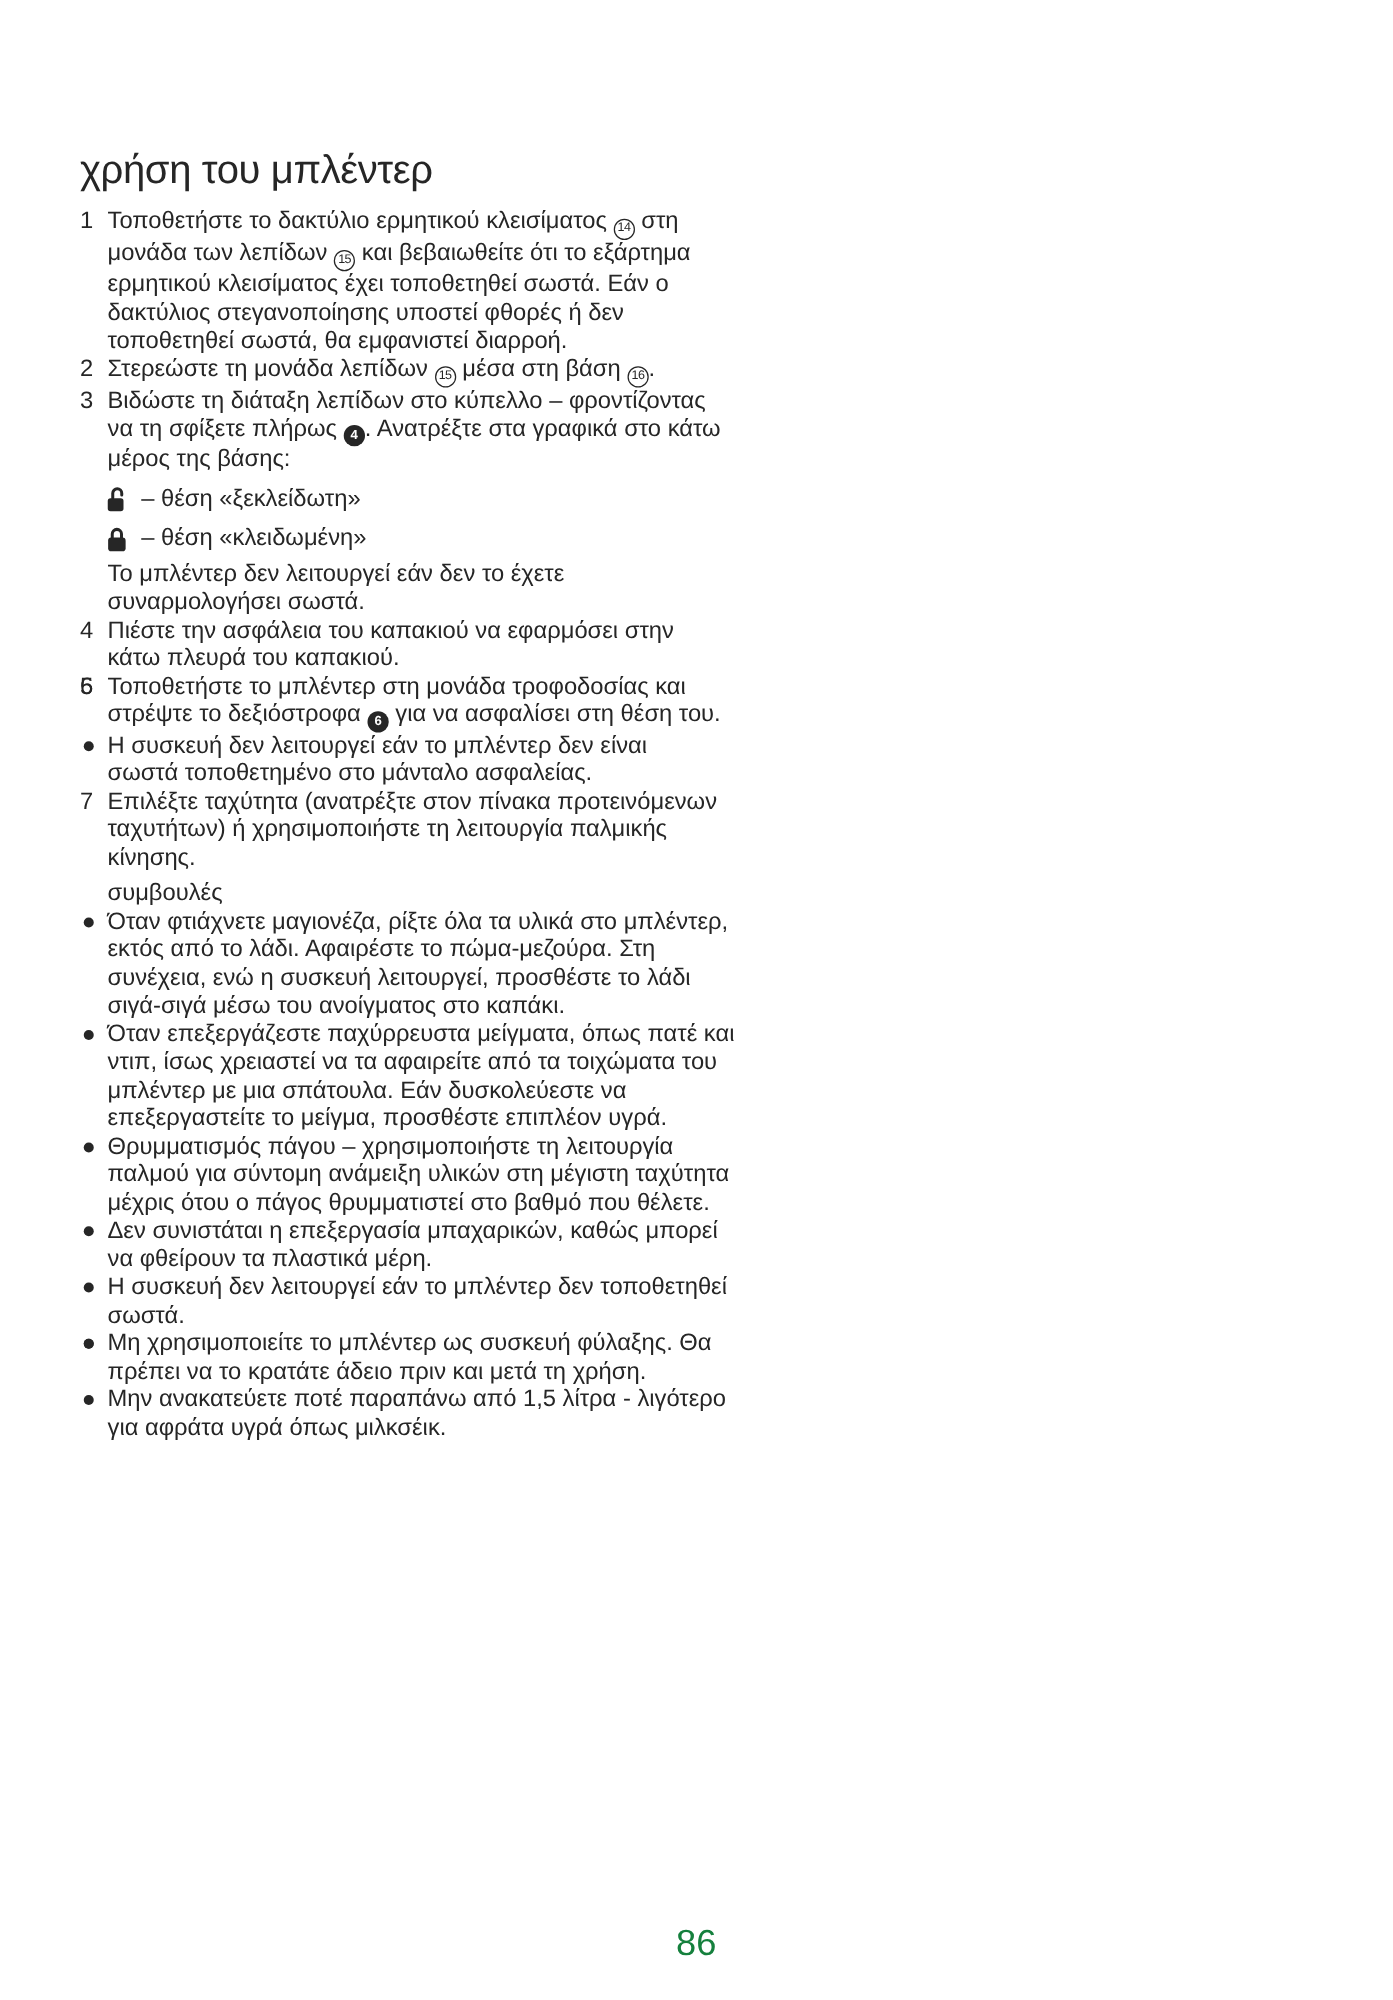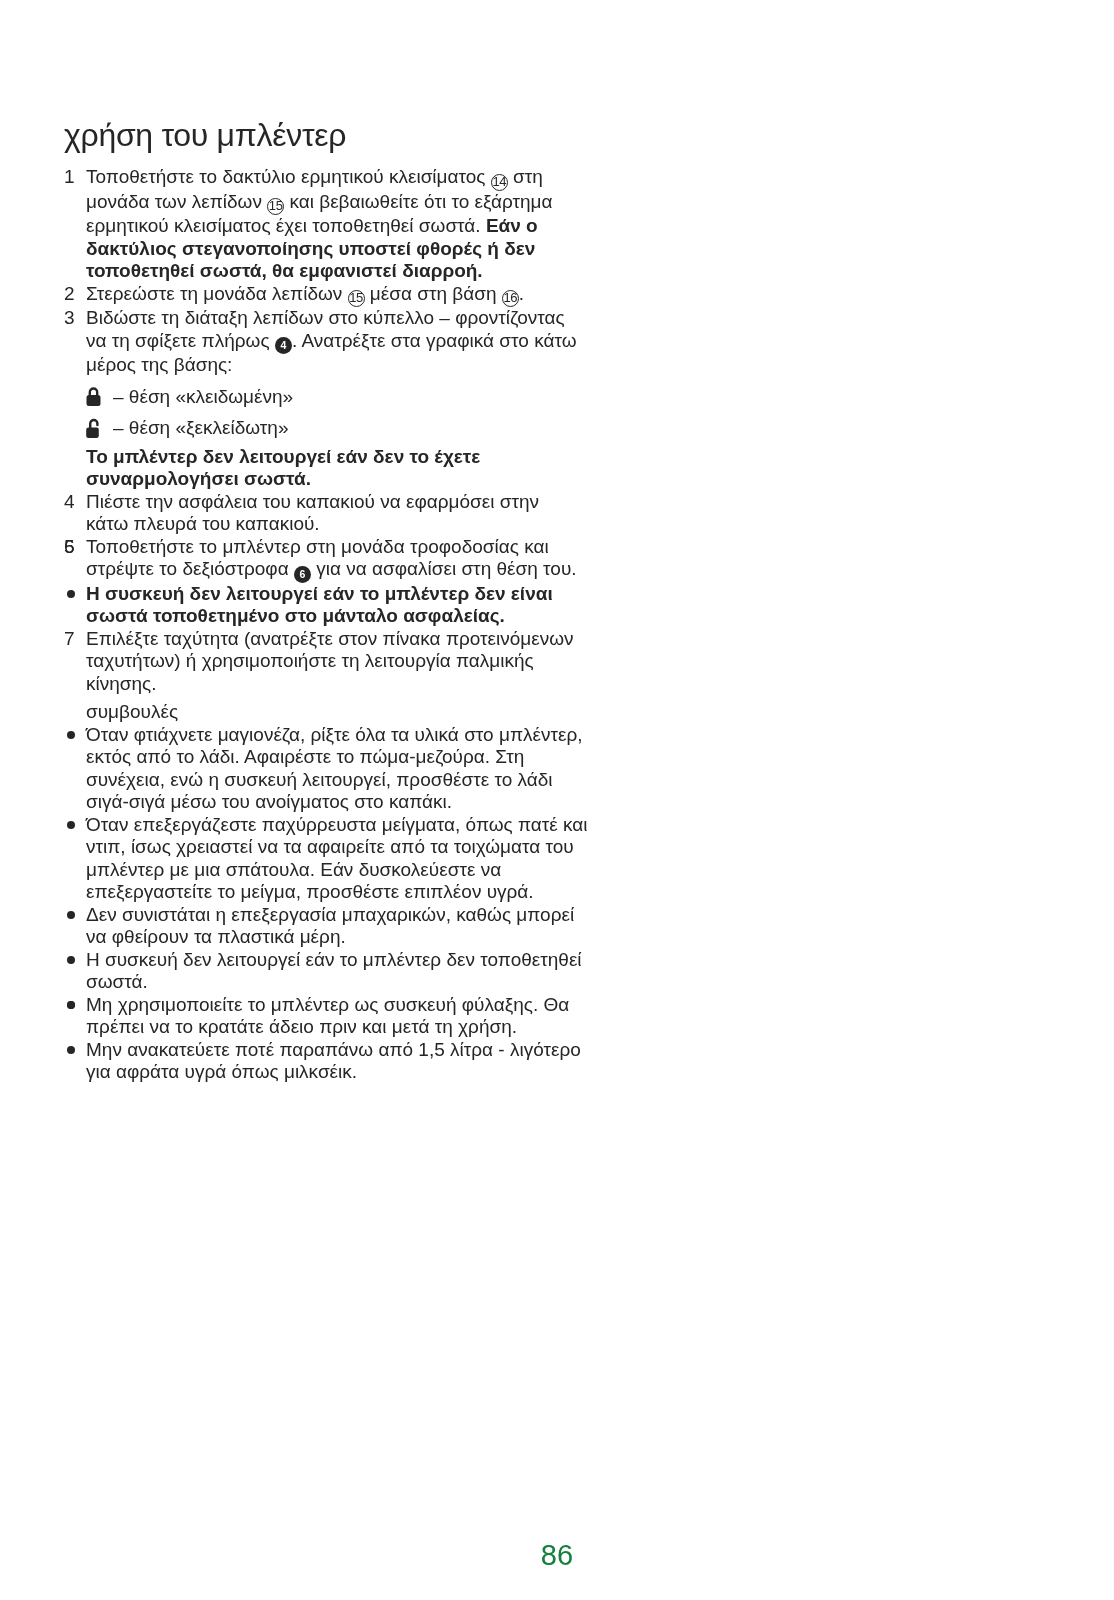--- a/index.html
+++ b/index.html
@@ -52,29 +52,29 @@
     font-weight:400;
     margin-top:6px;
   }
   .lock-line{
     display:flex;
     align-items:center;
     margin-top:9px;
     padding-left:21px;
   }
   .lock-text{margin-left:11px;}
-  b{font-weight:700;}
+  b{font-weight:400;}
   .circled{
     box-sizing:border-box;
     display:inline-block;
     width:17px;
     height:17px;
     border:1.3px solid #262626;
     border-radius:50%;
-    font-size:13px;
+    font-size:10px;
     line-height:14px;
     text-align:center;
     vertical-align:-2.5px;
     letter-spacing:-0.4px;
     font-weight:400;
     white-space:normal;
   }
   .filledc{
     display:inline-block;
     width:17px;
@@ -110,31 +110,31 @@
 μονάδα των λεπίδων <span class="circled">15</span> και βεβαιωθείτε ότι το εξάρτημα
 ερμητικού κλεισίματος έχει τοποθετηθεί σωστά. </span><b>Εάν ο
 δακτύλιος στεγανοποίησης υποστεί φθορές ή δεν
 τοποθετηθεί σωστά, θα εμφανιστεί διαρροή.</b></div>
       <div class="block"><span class="marker-num">2</span><span>Στερεώστε τη μονάδα λεπίδων <span class="circled">15</span> μέσα στη βάση <span class="circled">16</span>.</span></div>
       <div class="block"><span class="marker-num">3</span><span>Βιδώστε τη διάταξη λεπίδων στο κύπελλο – φροντίζοντας
 να τη σφίξετε πλήρως <span class="filledc">4</span>. Ανατρέξτε στα γραφικά στο κάτω
 μέρος της βάσης:</span></div>
       <div class="lock-line">
         <svg width="17" height="21" viewBox="0 0 17 21" xmlns="http://www.w3.org/2000/svg">
+    <path d="M5.2 9.5 V5.6 a3.6 3.6 0 0 1 7.2 0 V7" fill="none" stroke="#262626" stroke-width="2.4" stroke-linecap="round"></path>
+    <rect x="1.2" y="9.5" width="12.6" height="10.5" rx="2.2" fill="#262626"></rect>
+  </svg>
+        <span class="lock-text">– θέση «ξεκλείδωτη»</span>
+      </div>
+      <div class="lock-line">
+        <svg width="17" height="21" viewBox="0 0 17 21" xmlns="http://www.w3.org/2000/svg">
     <path d="M4.8 9.5 V6.2 a3.7 3.7 0 0 1 7.4 0 V9.5" fill="none" stroke="#262626" stroke-width="2.4" stroke-linecap="round"></path>
     <rect x="1.5" y="9" width="14" height="11" rx="2.5" fill="#262626"></rect>
   </svg>
         <span class="lock-text">– θέση «κλειδωμένη»</span>
-      </div>
-      <div class="lock-line">
-        <svg width="17" height="21" viewBox="0 0 17 21" xmlns="http://www.w3.org/2000/svg">
-    <path d="M5.2 9.5 V5.6 a3.6 3.6 0 0 1 7.2 0 V7" fill="none" stroke="#262626" stroke-width="2.4" stroke-linecap="round"></path>
-    <rect x="1.2" y="9.5" width="12.6" height="10.5" rx="2.2" fill="#262626"></rect>
-  </svg>
-        <span class="lock-text">– θέση «ξεκλείδωτη»</span>
       </div>
       <div class="block note"><b>Το μπλέντερ δεν λειτουργεί εάν δεν το έχετε
 συναρμολογήσει σωστά.</b></div>
       <div class="block"><span class="marker-num">4</span><span>Πιέστε την ασφάλεια του καπακιού να εφαρμόσει στην
 κάτω πλευρά του καπακιού.</span></div>
       <div class="block"><span class="marker-num">5</span></div>
       <div class="block"><span class="marker-num">6</span><span>Τοποθετήστε το μπλέντερ στη μονάδα τροφοδοσίας και
 στρέψτε το δεξιόστροφα <span class="filledc">6</span> για να ασφαλίσει στη θέση του.</span></div>
       <div class="block"><span class="marker-dot"></span><b>Η συσκευή δεν λειτουργεί εάν το μπλέντερ δεν είναι
 σωστά τοποθετημένο στο μάνταλο ασφαλείας.</b></div>
@@ -143,20 +143,23 @@
 κίνησης.</span></div>
       <div class="block subheading">συμβουλές</div>
       <div class="block"><span class="marker-dot"></span><span>Όταν φτιάχνετε μαγιονέζα, ρίξτε όλα τα υλικά στο μπλέντερ,
 εκτός από το λάδι. Αφαιρέστε το πώμα-μεζούρα. Στη
 συνέχεια, ενώ η συσκευή λειτουργεί, προσθέστε το λάδι
 σιγά-σιγά μέσω του ανοίγματος στο καπάκι.</span></div>
       <div class="block"><span class="marker-dot"></span><span>Όταν επεξεργάζεστε παχύρρευστα μείγματα, όπως πατέ και
 ντιπ, ίσως χρειαστεί να τα αφαιρείτε από τα τοιχώματα του
 μπλέντερ με μια σπάτουλα. Εάν δυσκολεύεστε να
 επεξεργαστείτε το μείγμα, προσθέστε επιπλέον υγρά.</span></div>
+      <div class="block"><span class="marker-dot"></span><span>Θρυμματισμός πάγου – χρησιμοποιήστε τη λειτουργία
+παλμού για σύντομη ανάμειξη υλικών στη μέγιστη ταχύτητα
+μέχρις ότου ο πάγος θρυμματιστεί στο βαθμό που θέλετε.</span></div>
       <div class="block"><span class="marker-dot"></span><span>Δεν συνιστάται η επεξεργασία μπαχαρικών, καθώς μπορεί
 να φθείρουν τα πλαστικά μέρη.</span></div>
       <div class="block"><span class="marker-dot"></span><span>Η συσκευή δεν λειτουργεί εάν το μπλέντερ δεν τοποθετηθεί
 σωστά.</span></div>
       <div class="block"><span class="marker-dot"></span></div>
       <div class="block"><span class="marker-dot"></span><span>Μη χρησιμοποιείτε το μπλέντερ ως συσκευή φύλαξης. Θα
 πρέπει να το κρατάτε άδειο πριν και μετά τη χρήση.</span></div>
       <div class="block"><span class="marker-dot"></span><span>Μην ανακατεύετε ποτέ παραπάνω από 1,5 λίτρα - λιγότερο
 για αφράτα υγρά όπως μιλκσέικ.</span></div>
     </div>

